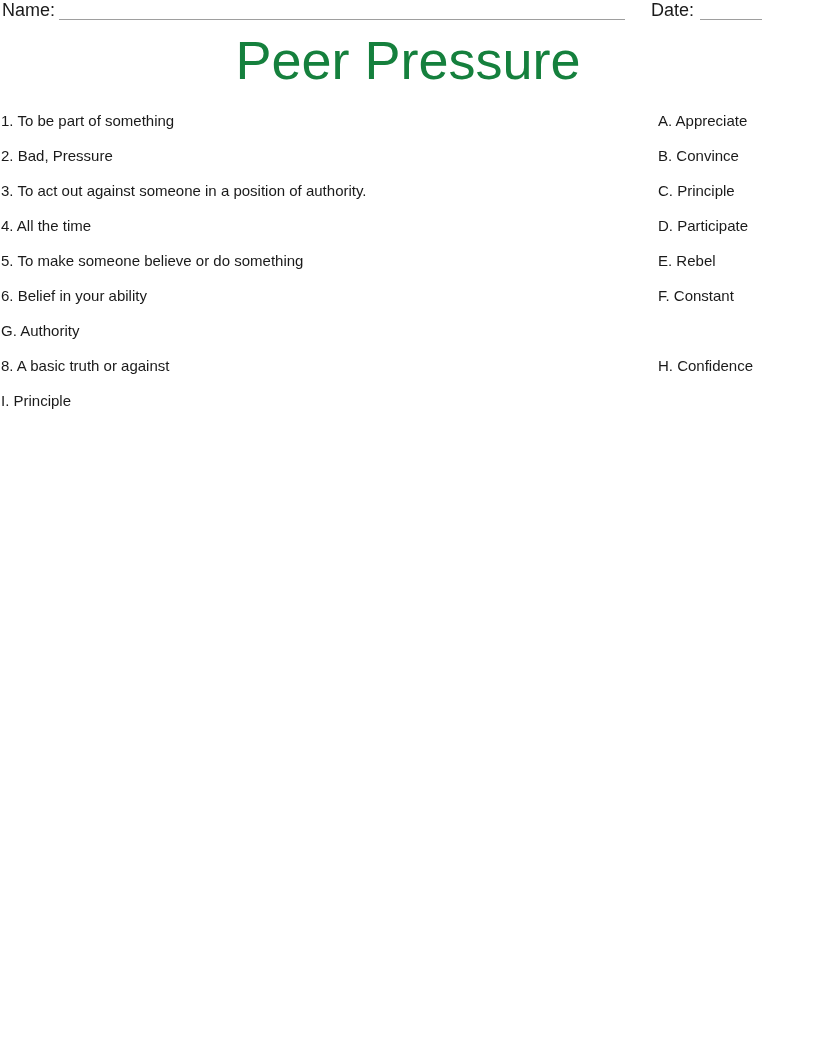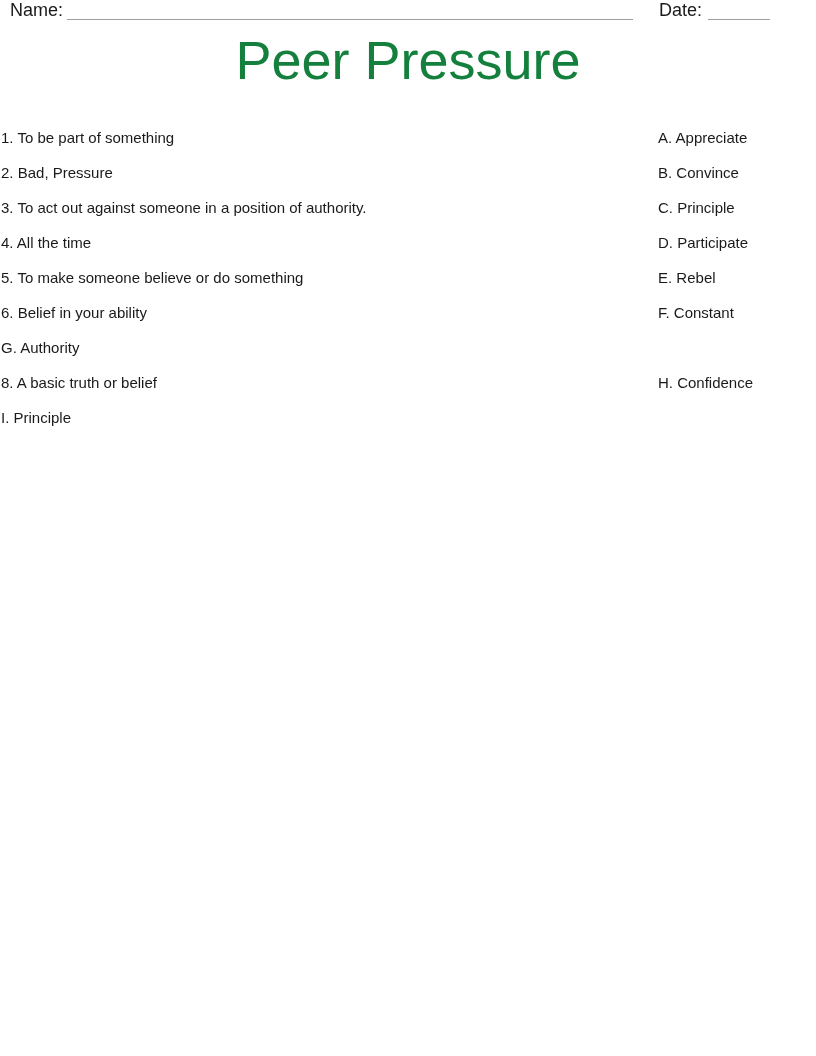--- a/index.html
+++ b/index.html
@@ -21,21 +21,20 @@
   
   .header-row {
     position: absolute;
     top: 0;
     left: 2px;
     right: 46px;
     display: flex;
     align-items: flex-end;
     font-size: 18px;
     line-height: 20px;
-    justify-content: flex-end;
   }
   .hdr-label {
     white-space: nowrap;
     color: #1a1a1a;
   }
   .fill-line {
     display: inline-block;
     height: 19px;
     border-bottom: 1px solid #9e9e9e;
   }
@@ -59,21 +58,21 @@
 
   
   .match-section {
     position: absolute;
     top: 112px;
     left: 1px;
     right: 0;
   }
   .match-row {
     display: flex;
-    align-items: flex-end;
+    align-items: flex-start;
     height: 35px;
     font-size: 15px;
     line-height: 18px;
     gap: 34px;
   }
   .question-cell { flex: 1; padding-right: 10px; }
   .answer-cell { width: 158px; flex: none; }
 </style>
 </head>
 <body>
@@ -160,21 +159,21 @@
     <div class="match-row">
       <div class="answer-cell">
         <span>G.</span>
         <span>Authority</span>
       </div>
     </div>
 
     <div class="match-row">
       <div class="question-cell">
         <span>8.</span>
-        <span>A basic truth or belief</span>
+        <span>A basic truth or against</span>
       </div>
       <div class="answer-cell">
         <span>H.</span>
         <span>Confidence</span>
       </div>
     </div>
 
     <div class="match-row">
       <div class="answer-cell">
         <span>I.</span>

